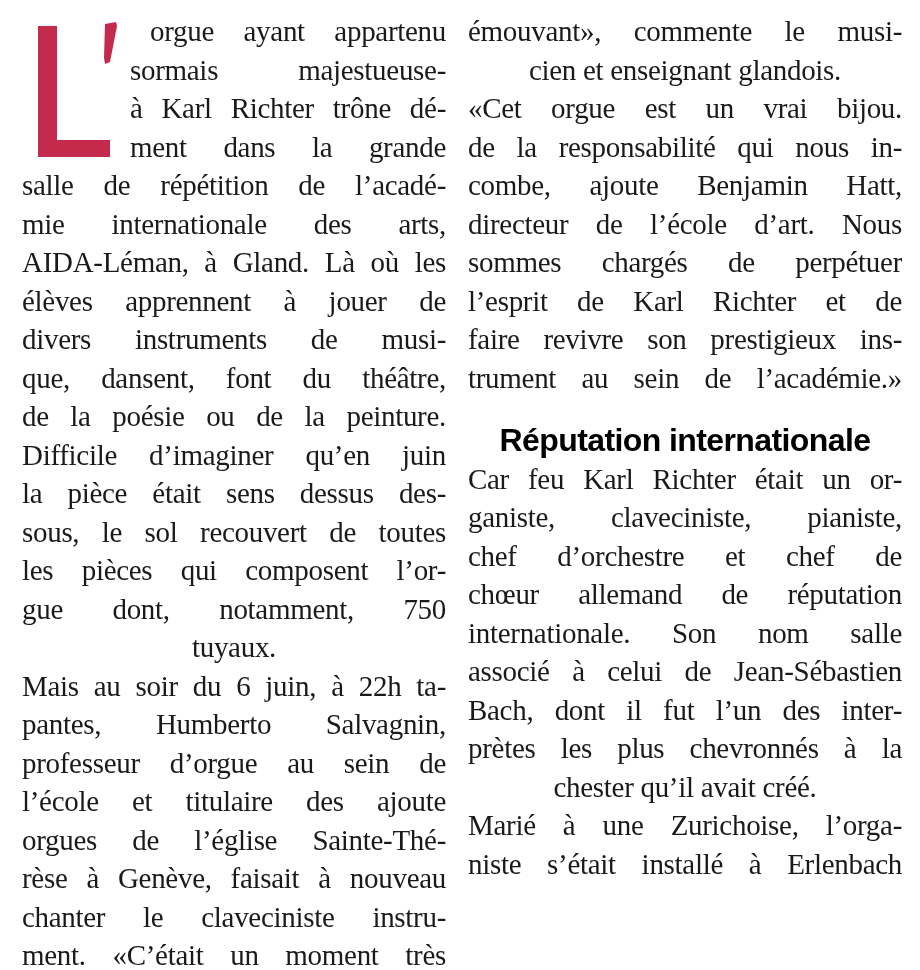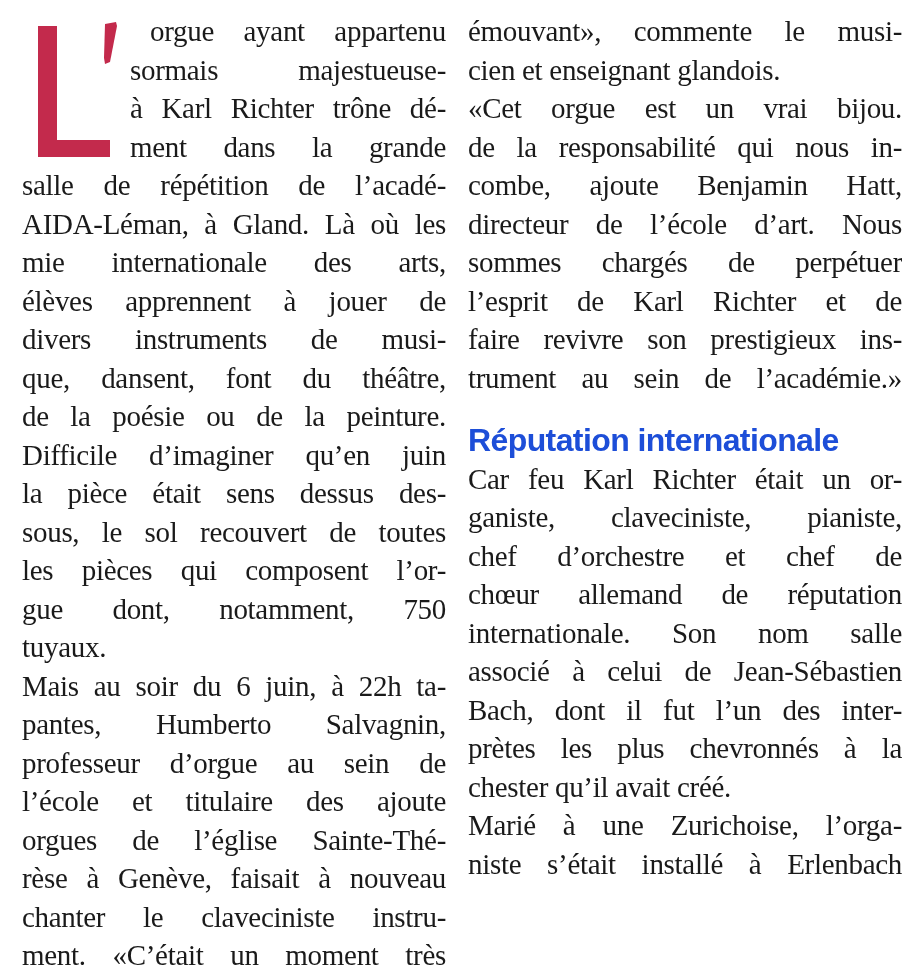--- a/index.html
+++ b/index.html
@@ -25,32 +25,32 @@
   .col-left  { width: 424px; }
   .col-right { width: 434px; }
   .line {
     font-family: "Liberation Serif", "DejaVu Serif", serif;
     font-size: 29px;
     line-height: 38.5px;
     height: 38.5px;
     letter-spacing: -0.3px;
     color: var(--ink);
     overflow: hidden;
-    text-align: left;
+    text-align: center;
     white-space: nowrap;
   }
   .line.j { text-align: justify; white-space: normal; }
   .line.j::after { content: ""; display: inline-block; width: 100%; height: 0; }
   .line.heading {
     font-family: "Liberation Sans", "DejaVu Sans", sans-serif;
     font-weight: 700;
     font-size: 32px;
     letter-spacing: -0.6px;
     margin-top: 24px;
-    color: #1d4ed8;
+    color: #000000;
   }
   
   .dropcap {
     position: absolute;
     left: 38px; top: 22px;
     width: 80px; height: 135px;
   }
   .dropcap .stem {
     position: absolute; left: 0; top: 4px;
     width: 19px; height: 131px;
@@ -81,22 +81,22 @@
       </svg>
     </div>
   </div>
 
   <div class="col col-left">
       <div class="line j" style="padding-left: 128px;">orgue ayant appartenu</div>
       <div class="line j" style="padding-left: 108px;">sormais majestueuse-</div>
       <div class="line j" style="padding-left: 108px;">à Karl Richter trône dé-</div>
       <div class="line j" style="padding-left: 108px;">ment dans la grande</div>
       <div class="line j">salle de répétition de l’acadé-</div>
+      <div class="line j">mie internationale des arts,</div>
       <div class="line j">AIDA-Léman, à Gland. Là où les</div>
-      <div class="line j">mie internationale des arts,</div>
       <div class="line j">élèves apprennent à jouer de</div>
       <div class="line j">divers instruments de musi-</div>
       <div class="line j">que, dansent, font du théâtre,</div>
       <div class="line j">de la poésie ou de la peinture.</div>
       <div class="line j">Difficile d’imaginer qu’en juin</div>
       <div class="line j">la pièce était sens dessus des-</div>
       <div class="line j">sous, le sol recouvert de toutes</div>
       <div class="line j">les pièces qui composent l’or-</div>
       <div class="line j">gue dont, notamment, 750</div>
       <div class="line">tuyaux.</div>

